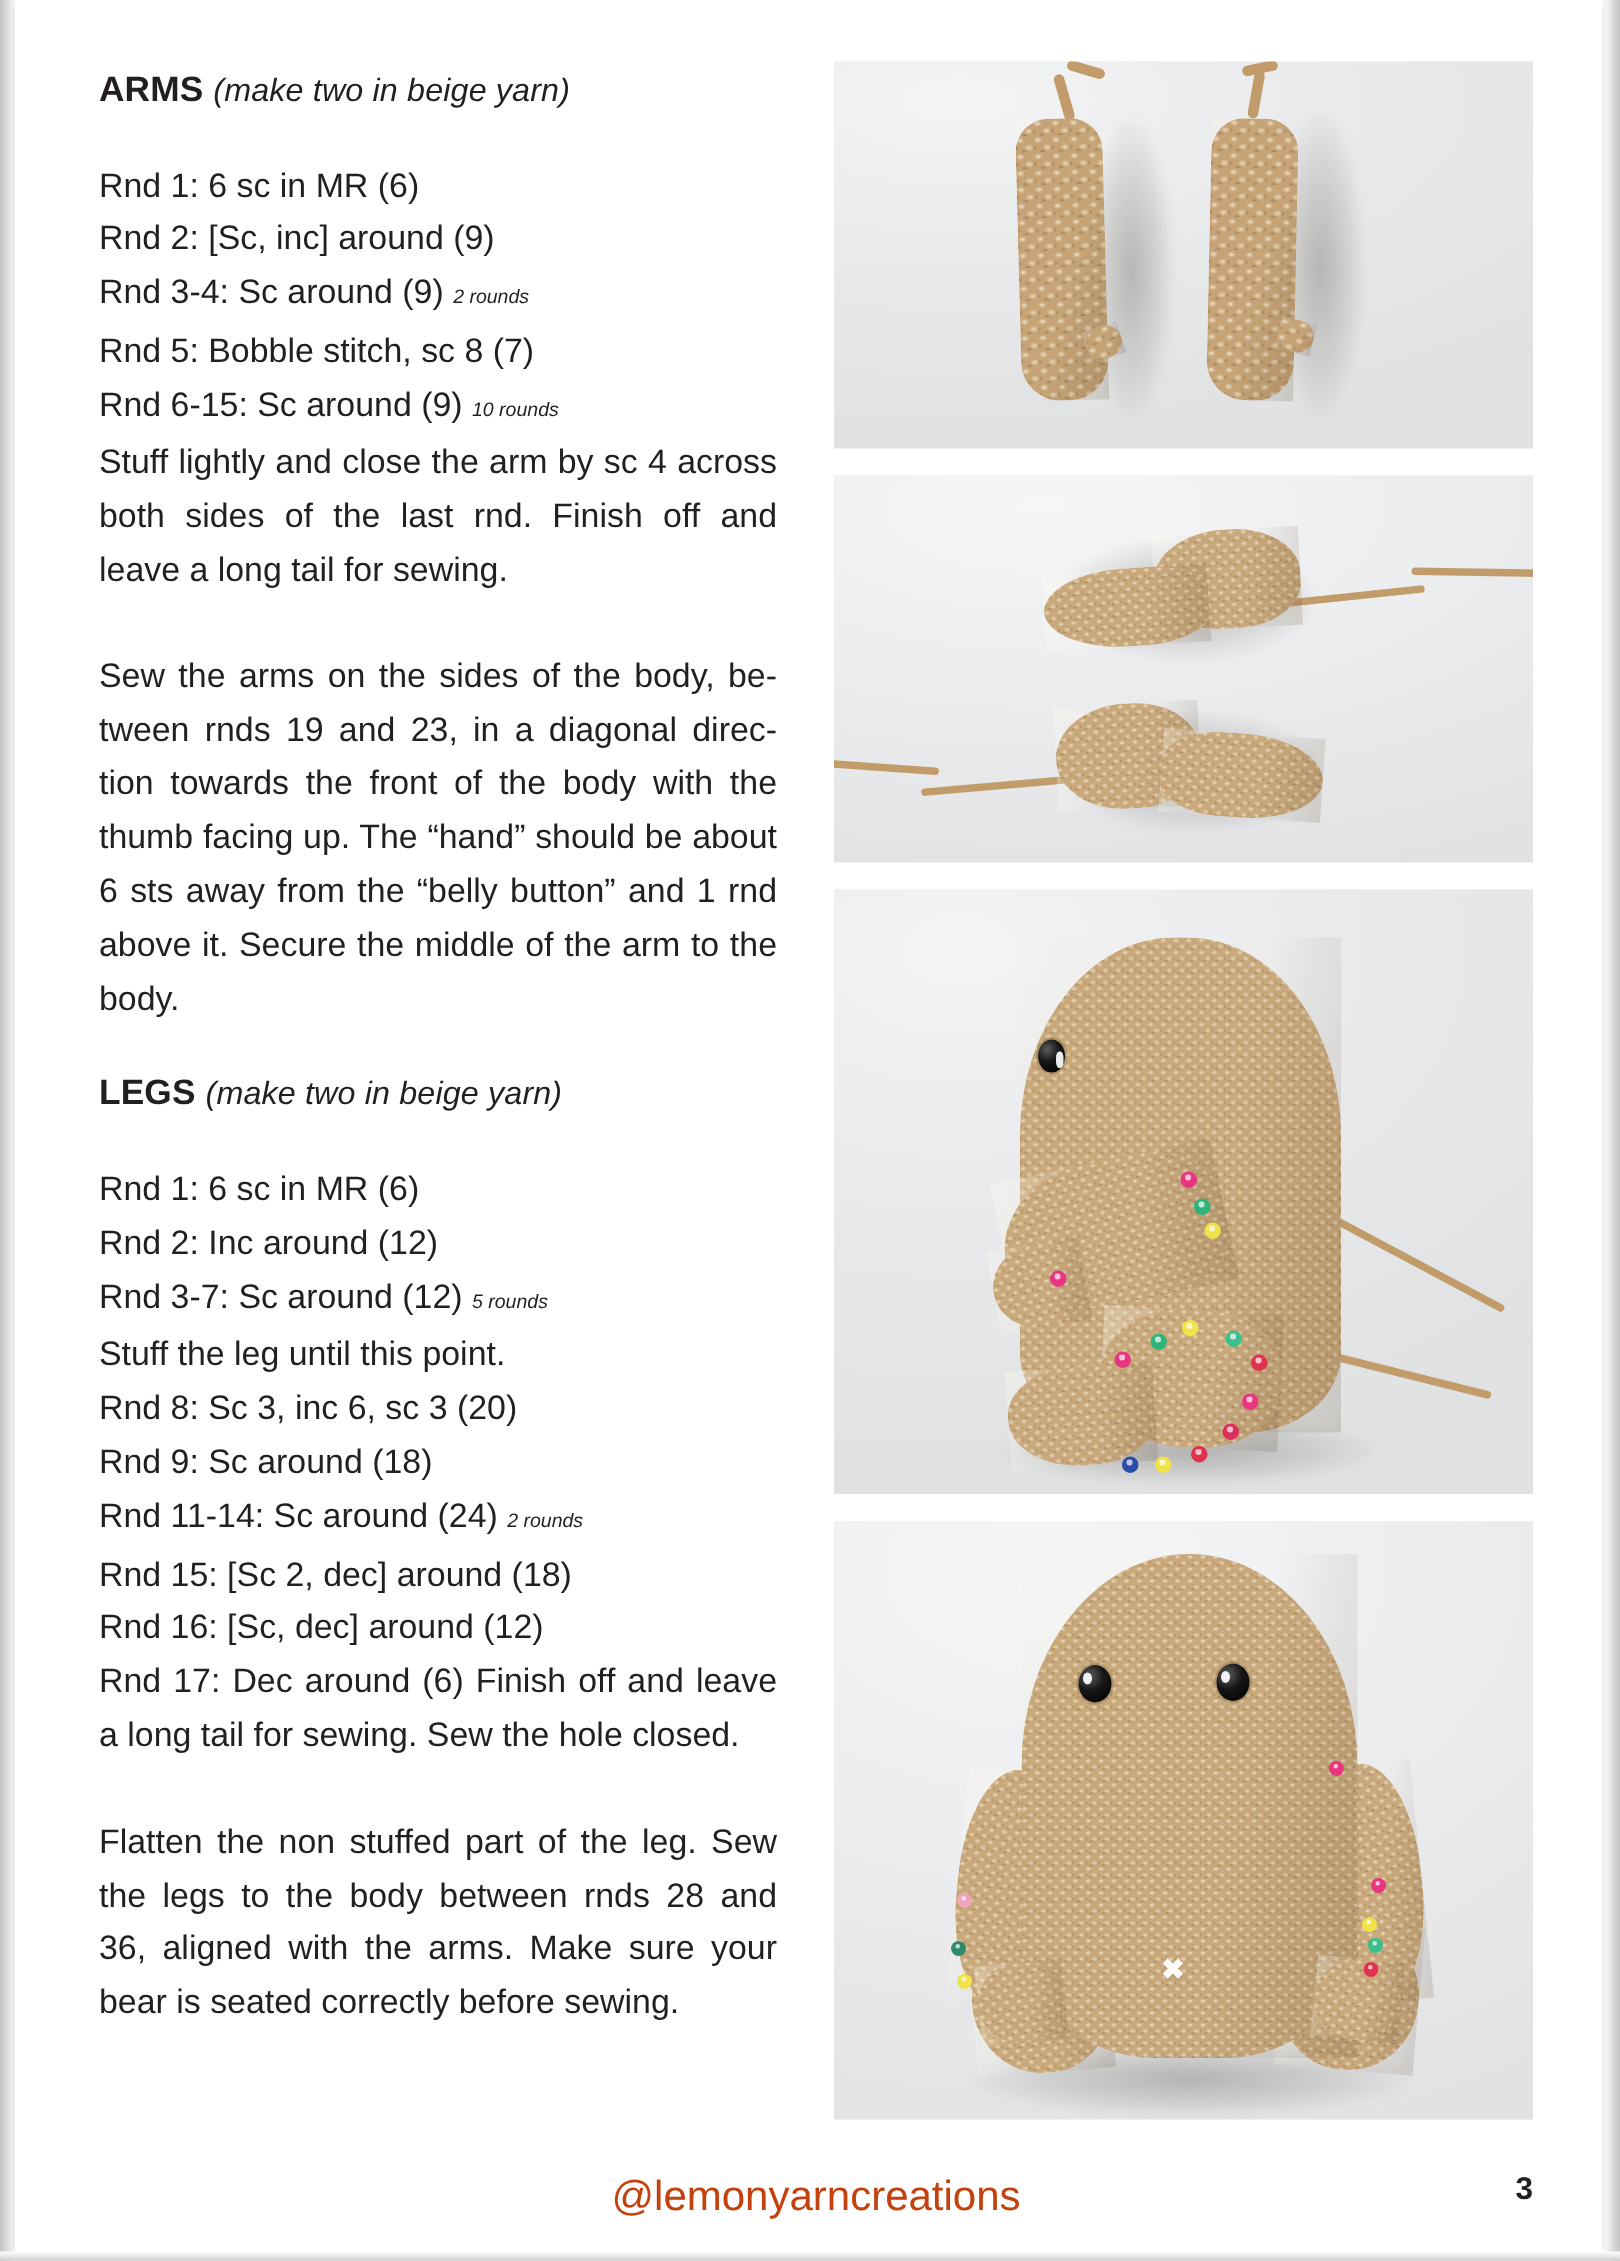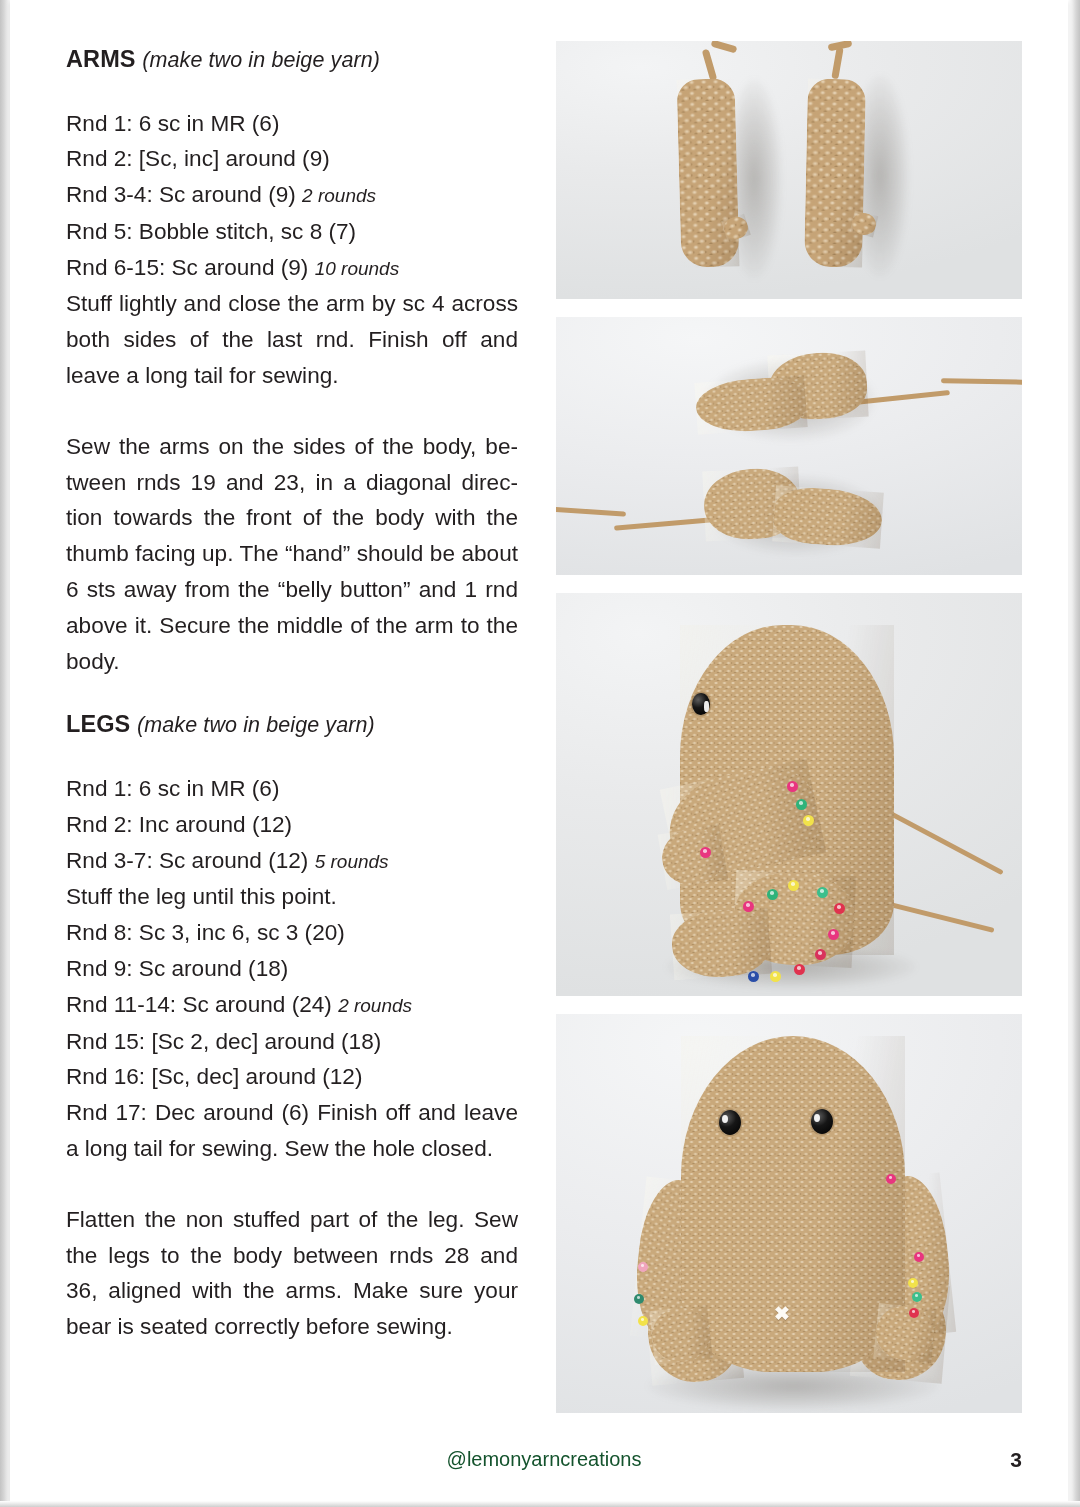--- a/index.html
+++ b/index.html
@@ -62,21 +62,21 @@
   }
 
   .rnd-list { margin: 0; padding: 0; list-style: none; }
   .rnd-line {
     font-size: 22.6px;
     line-height: 35.8px;
     white-space: nowrap;
   }
   .rnd-line .rounds-note {
     font-style: italic;
-    font-size: 19px;
+    font-size: 13px;
   }
 
   .para {
     font-size: 22.6px;
     line-height: 35.8px;
     text-align: justify;
     text-justify: inter-word;
     margin: 0;
     -webkit-hyphens: manual;
     hyphens: manual;
@@ -207,22 +207,22 @@
     left: 66px;
     top: 1448px;
     width: 956px;
     height: 30px;
   }
   .footer-handle {
     position:absolute;
     left: 0; top: 0;
     width: 956px;
     text-align:center;
-    font-size: 20px;
-    color: #14532d;
+    font-size: 28px;
+    color: #c2410c;
   }
   .footer-page {
     position:absolute;
     right: 0; top: 0;
     font-size: 21px;
     font-weight: bold;
     color: #231f20;
   }
 </style>
 </head>

